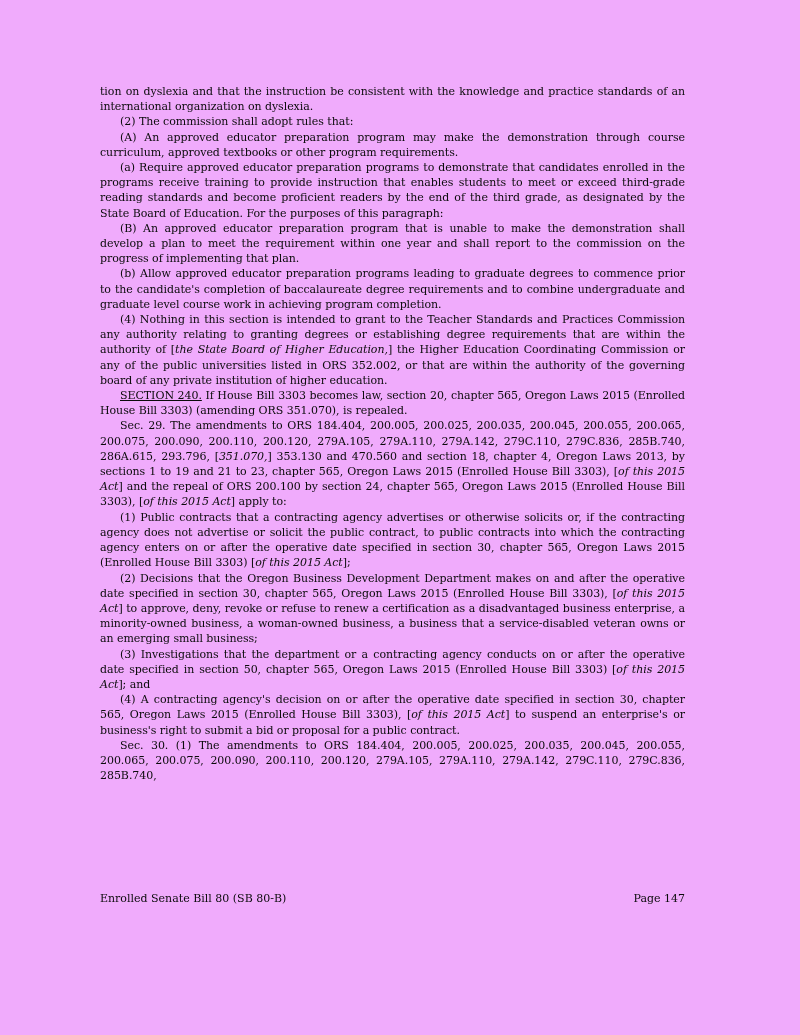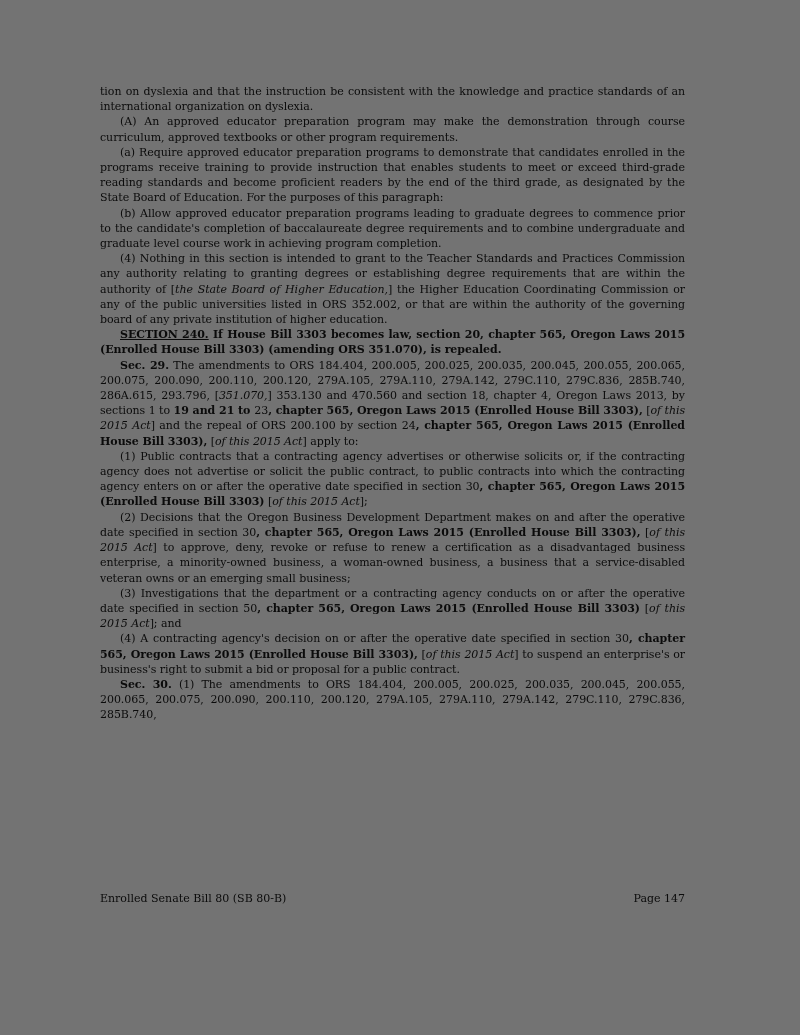--- a/index.html
+++ b/index.html
@@ -4,21 +4,21 @@
 <style>
   html, body {
     margin: 0;
     padding: 0;
     background: #ffffff;
   }
   .page {
     position: relative;
     width: 800px;
     height: 1035px;
-    background: #737373;
+    background: #f0abfc;
     font-family: "DejaVu Serif", "Liberation Serif", serif;
     color: #0b0b0b;
     overflow: hidden;
   }
   .body-text {
     position: absolute;
     left: 100px;
     top: 84px;
     width: 585px;
     font-size: 11px;
@@ -26,43 +26,45 @@
     text-align: justify;
     letter-spacing: -0.05px;
   }
   .body-text p {
     margin: 0;
     text-indent: 20px;
   }
   .body-text p.no-indent {
     text-indent: 0;
   }
-  .b { font-weight: bold; margin-top: 16px; }
+  .b { font-weight: normal; margin-top: 16px; }
   .i { font-style: italic; }
   .u { text-decoration: underline; }
   .footer {
     position: absolute;
     left: 100px;
     top: 891px;
     width: 585px;
     display: flex;
     justify-content: space-between;
     font-size: 11px;
     line-height: 15.2px;
     align-items: flex-end;
   }
 </style>
 </head>
 <body>
 
 <div class="page">
   <div class="body-text">
       <p class="no-indent"><span>tion on dyslexia and that the instruction be consistent with the knowledge and practice standards of an international organization on dyslexia.</span></p>
+      <p><span>(2) The commission shall adopt rules that:</span></p>
       <p><span>(A) An approved educator preparation program may make the demonstration through course curriculum, approved textbooks or other program requirements.</span></p>
       <p><span>(a) Require approved educator preparation programs to demonstrate that candidates enrolled in the programs receive training to provide instruction that enables students to meet or exceed third-grade reading standards and become proficient readers by the end of the third grade, as designated by the State Board of Education. For the purposes of this paragraph:</span></p>
+      <p><span>(B) An approved educator preparation program that is unable to make the demonstration shall develop a plan to meet the requirement within one year and shall report to the commission on the progress of implementing that plan.</span></p>
       <p><span>(b) Allow approved educator preparation programs leading to graduate degrees to commence prior to the candidate's completion of baccalaureate degree requirements and to combine undergraduate and graduate level course work in achieving program completion.</span></p>
       <p><span>(4) Nothing in this section is intended to grant to the Teacher Standards and Practices Commission any authority relating to granting degrees or establishing degree requirements that are within the authority of [</span><span class="i">the State Board of Higher Education,</span><span>] the Higher Education Coordinating Commission or any of the public universities listed in ORS 352.002, or that are within the authority of the governing board of any private institution of higher education.</span></p>
       <p><span class="b u">SECTION 240.</span><span class="b"> If House Bill 3303 becomes law, section 20, chapter 565, Oregon Laws 2015 (Enrolled House Bill 3303) (amending ORS 351.070), is repealed.</span></p>
       <p><span class="b">Sec. 29.</span><span> The amendments to ORS 184.404, 200.005, 200.025, 200.035, 200.045, 200.055, 200.065, 200.075, 200.090, 200.110, 200.120, 279A.105, 279A.110, 279A.142, 279C.110, 279C.836, 285B.740, 286A.615, 293.796, [</span><span class="i">351.070,</span><span>] 353.130 and 470.560 and section 18, chapter 4, Oregon Laws 2013, by sections 1 to </span><span class="b">19 and 21 to </span><span>23</span><span class="b">, chapter 565, Oregon Laws 2015 (Enrolled House Bill 3303),</span><span> [</span><span class="i">of this 2015 Act</span><span>] and the repeal of ORS 200.100 by section 24</span><span class="b">, chapter 565, Oregon Laws 2015 (Enrolled House Bill 3303),</span><span> [</span><span class="i">of this 2015 Act</span><span>] apply to:</span></p>
       <p><span>(1) Public contracts that a contracting agency advertises or otherwise solicits or, if the contracting agency does not advertise or solicit the public contract, to public contracts into which the contracting agency enters on or after the operative date specified in section 30</span><span class="b">, chapter 565, Oregon Laws 2015 (Enrolled House Bill 3303)</span><span> [</span><span class="i">of this 2015 Act</span><span>];</span></p>
       <p><span>(2) Decisions that the Oregon Business Development Department makes on and after the operative date specified in section 30</span><span class="b">, chapter 565, Oregon Laws 2015 (Enrolled House Bill 3303),</span><span> [</span><span class="i">of this 2015 Act</span><span>] to approve, deny, revoke or refuse to renew a certification as a disadvantaged business enterprise, a minority-owned business, a woman-owned business, a business that a service-disabled veteran owns or an emerging small business;</span></p>
       <p><span>(3) Investigations that the department or a contracting agency conducts on or after the operative date specified in section 50</span><span class="b">, chapter 565, Oregon Laws 2015 (Enrolled House Bill 3303)</span><span> [</span><span class="i">of this 2015 Act</span><span>]; and</span></p>
       <p><span>(4) A contracting agency's decision on or after the operative date specified in section 30</span><span class="b">, chapter 565, Oregon Laws 2015 (Enrolled House Bill 3303),</span><span> [</span><span class="i">of this 2015 Act</span><span>] to suspend an enterprise's or business's right to submit a bid or proposal for a public contract.</span></p>
       <p><span class="b">Sec. 30.</span><span> (1) The amendments to ORS 184.404, 200.005, 200.025, 200.035, 200.045, 200.055, 200.065, 200.075, 200.090, 200.110, 200.120, 279A.105, 279A.110, 279A.142, 279C.110, 279C.836, 285B.740,</span></p>
     </div>

